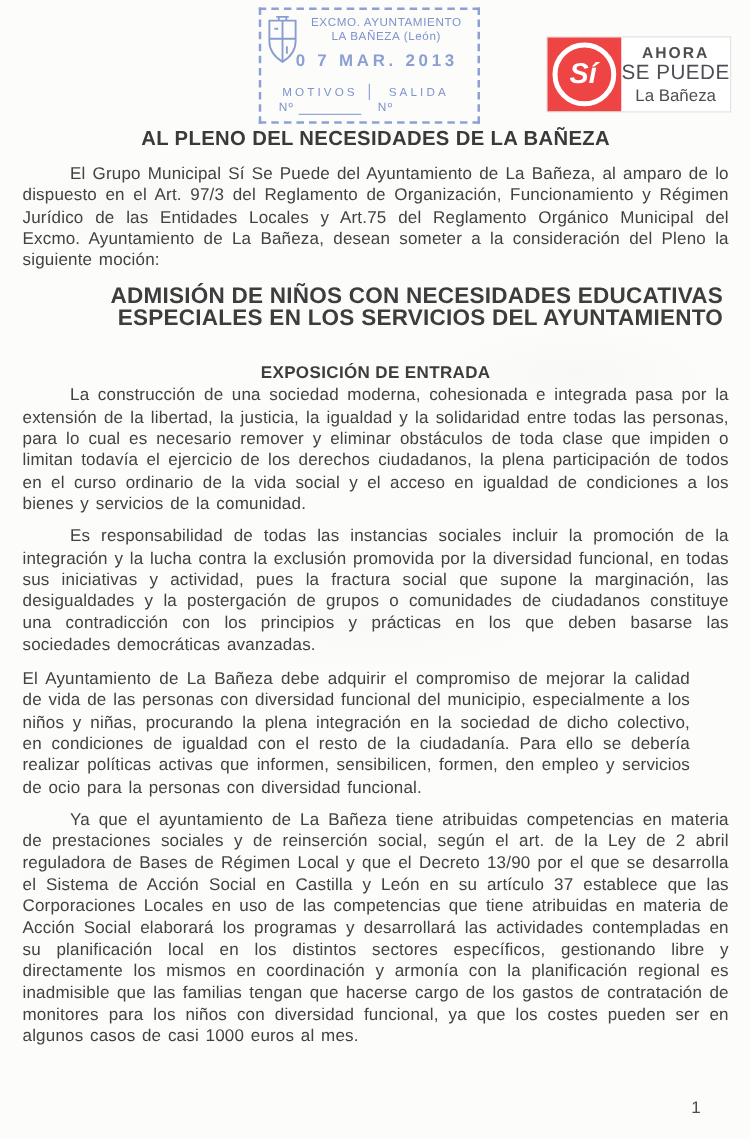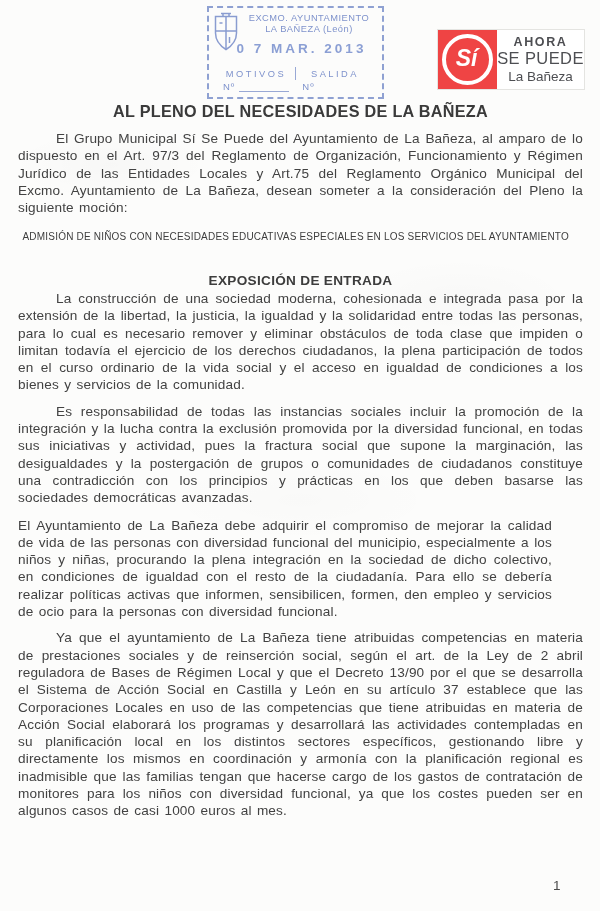--- a/index.html
+++ b/index.html
@@ -80,22 +80,22 @@
   .doc-title{
     margin:0 0 9px 0;text-align:center;
     font-size:16.2px;font-weight:700;letter-spacing:.3px;color:#3a3a3a;
   }
   .para{
     margin:0;text-align:justify;text-indent:38px;
     font-size:13.6px;line-height:17.3px;letter-spacing:.15px;word-spacing:1.4px;
     color:#424242;
   }
   .motion-heading{
-    margin:12px auto 0 auto;max-width:556px;text-align:left;
-    font-size:10px;font-weight:400;line-height:17.5px;letter-spacing:.2px;color:#3d3d3d;
+    margin:12px auto 0 auto;max-width:556px;text-align:right;
+    font-size:18px;font-weight:700;line-height:17.5px;letter-spacing:.2px;color:#3d3d3d;
   }
   .section-heading{
     margin:27px 0 2px 0;text-align:center;
     font-size:13.6px;font-weight:700;letter-spacing:.3px;color:#3d3d3d;
   }
   .gap{margin-top:9px;}
   .block-indent{
     margin-right:31px;margin-top:10px;text-indent:0;
   }
   .page-number{

